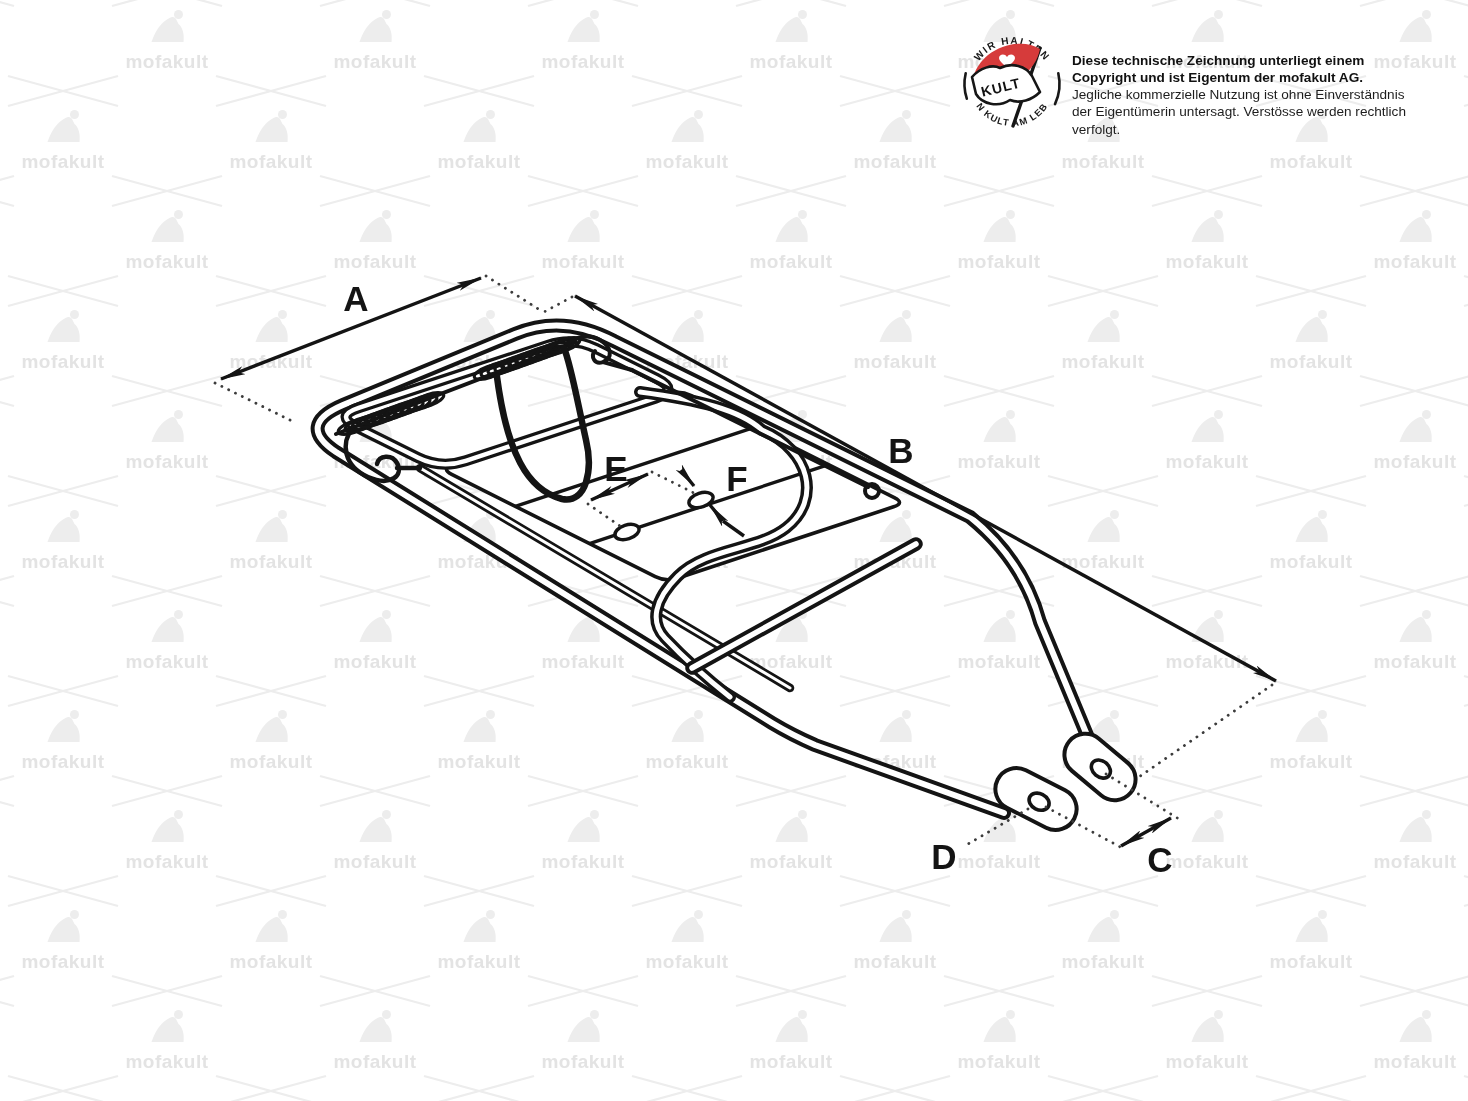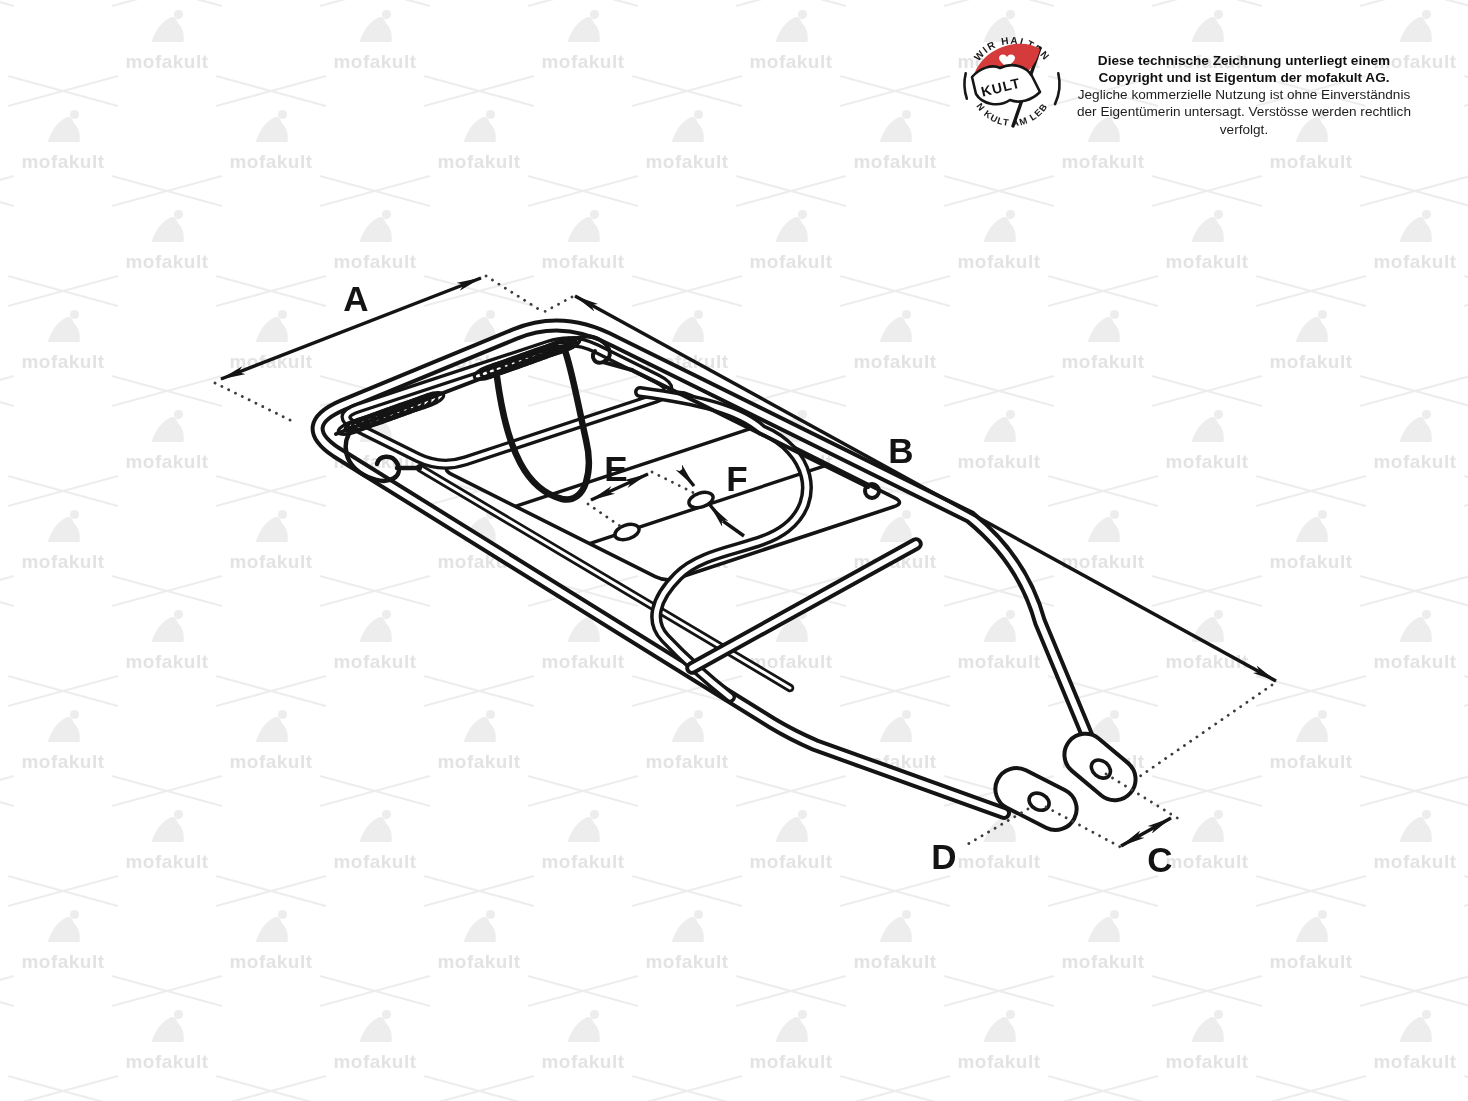--- a/index.html
+++ b/index.html
@@ -1,17 +1,17 @@
 <!DOCTYPE html>
 <html><head>
 <meta charset="utf-8">
 <style>
   html,body{margin:0;padding:0;background:#ffffff;}
   .page{position:relative;width:1468px;height:1101px;background:#fff;overflow:hidden;
-        font-family:"Liberation Sans", sans-serif;text-align:center;}
+        font-family:"Liberation Sans", sans-serif;}
   svg.scene{position:absolute;left:0;top:0;}
   h1.title{position:absolute;left:59px;top:52px;margin:0;font-size:29px;font-weight:800;
            letter-spacing:-0.3px;color:#111;}
   .copyright{position:absolute;left:1072px;top:52px;width:344px;margin:0;
              font-size:13.6px;line-height:1.26;color:#1d1d1d;}
   .copyright strong{font-weight:700;color:#111;}
   .dim-label{font-size:35px;font-weight:700;fill:#141414;}
   .arc-top{font-size:10px;font-weight:700;letter-spacing:1.6px;fill:#181818;}
   .arc-bottom{font-size:9.3px;font-weight:700;letter-spacing:1.1px;fill:#181818;}
   .kult{font-size:14px;font-weight:700;letter-spacing:1px;fill:#111;}

